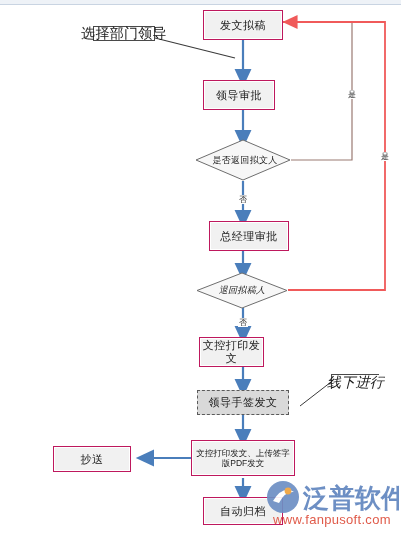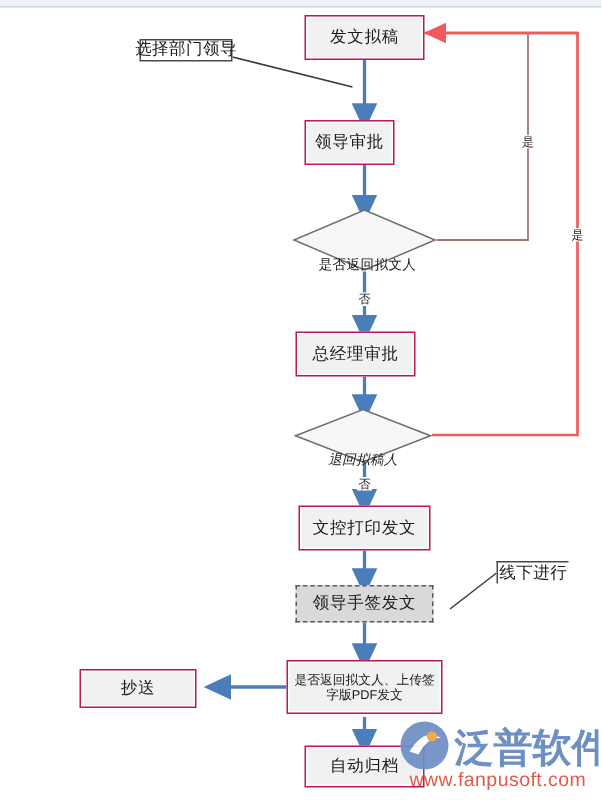--- a/index.html
+++ b/index.html
@@ -31,31 +31,31 @@
     border:1px dashed #5a5a5a;
     box-shadow:none;
     align-items:center;
   }
   .node.small{font-size:8.5px;line-height:10px;letter-spacing:0;}
 
   
   .dia-wrap{position:absolute;z-index:6;}
   .dia-wrap svg{position:absolute;left:0;top:0;}
   .dia-label{
-    position:absolute;left:0;top:16px;width:100%;height:100%;
+    position:absolute;left:0;top:0;width:100%;height:100%;
     display:flex;align-items:center;justify-content:center;
     text-align:center;font-size:9px;line-height:11px;color:#1a1a1a;
     letter-spacing:.3px;
   }
 
   
   .note{
     position:absolute;box-sizing:border-box;
     background:#ffffff;border:1px solid #4a4a4a;
-    font-size:11px;line-height:11px;color:#1a1a1a;
+    font-size:14px;line-height:11px;color:#1a1a1a;
     display:flex;align-items:center;justify-content:center;
     white-space:nowrap;z-index:7;letter-spacing:.3px;
   }
 
   
   .elabel{
     position:absolute;z-index:8;
     font-size:8px;line-height:9px;color:#262626;
     background:#ffffff;padding:0 1px;
   }
@@ -109,67 +109,67 @@
 
     <line x1="155" y1="38" x2="235" y2="58" stroke="#3a3a3a" stroke-width="1.2"></line>
 
     <line x1="331" y1="382" x2="300" y2="406" stroke="#3a3a3a" stroke-width="1"></line>
   </svg>
 
   <div class="node proc" style="left:203px;top:10px;width:80px;height:30px;">
     <span>发文拟稿</span>
   </div>
 
-  <div class="node proc" style="left:203px;top:80px;width:60px;height:30px;">
+  <div class="node proc" style="left:203px;top:80px;width:72px;height:30px;">
     <span>领导审批</span>
   </div>
 
   <div class="dia-wrap" style="left:195px;top:139px;width:96px;height:42px;">
     <svg width="96" height="42" viewBox="0 0 96 42">
       <polygon points="48,1 95,21 48,41 1,21" fill="#f7f7f7" stroke="#6e6e6e" stroke-width="1"></polygon>
     </svg>
     <div class="dia-label" style="padding:0 2px;">是否返回拟文人</div>
   </div>
 
-  <div class="node proc" style="left:197px;top:221px;width:80px;height:30px;">
+  <div class="node proc" style="left:209px;top:221px;width:80px;height:30px;">
     <span>总经理审批</span>
   </div>
 
   <div class="dia-wrap" style="left:196px;top:272px;width:92px;height:37px;font-style:italic;">
     <svg width="92" height="37" viewBox="0 0 92 37">
       <polygon points="46,1 91,18.5 46,36 1,18.5" fill="#f7f7f7" stroke="#6e6e6e" stroke-width="1"></polygon>
     </svg>
     <div class="dia-label">退回拟稿人</div>
   </div>
 
-  <div class="node proc" style="left:199px;top:337px;width:88px;height:30px;align-items:center;">
+  <div class="node proc" style="left:199px;top:337px;width:65px;height:30px;align-items:center;">
     <span>文控打印发文</span>
   </div>
 
   <div class="node dashed" style="left:197px;top:390px;width:92px;height:25px;">
     <span>领导手签发文</span>
   </div>
 
   <div class="node proc small" style="left:191px;top:440px;width:104px;height:36px;padding:2px 3px;">
-    <span>是否返回拟文人、上传签字版PDF发文</span>
+    <span>文控打印发文、上传签字版PDF发文</span>
   </div>
 
   <div class="node proc" style="left:203px;top:497px;width:80px;height:28px;">
     <span>自动归档</span>
   </div>
 
   <div class="node proc" style="left:53px;top:446px;width:78px;height:26px;">
     <span>抄送</span>
   </div>
 
   <div class="note" style="left:93px;top:26px;width:62px;height:15px;">
     <span>选择部门领导</span>
   </div>
 
-  <div class="note" style="left:331px;top:374px;width:48px;height:15px;border-width:1px 0 0 1px;">
+  <div class="note" style="left:331px;top:374px;width:48px;height:15px;border-width:1px 0 0 1px;font-style:italic;">
     <span>线下进行</span>
   </div>
 
   <div class="elabel" style="left:238px;top:195px;"><span>否</span></div>
 
   <div class="elabel" style="left:347px;top:90px;"><span>是</span></div>
 
   <div class="elabel" style="left:238px;top:318px;"><span>否</span></div>
 
   <div class="elabel" style="left:380px;top:152px;"><span>是</span></div>

